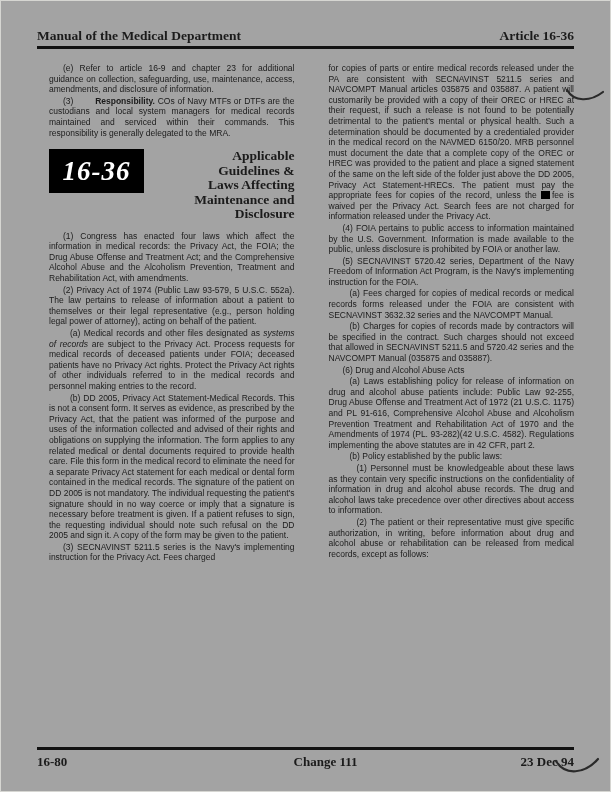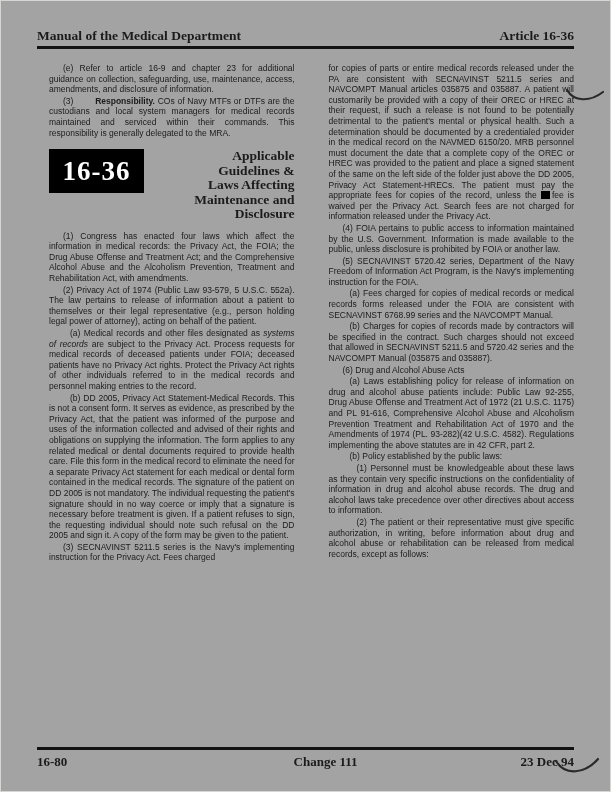--- a/index.html
+++ b/index.html
@@ -49,20 +49,21 @@
     margin: 11px 0 9px 0;
   }
   .section-num {
     width: 95px; height: 44px;
     background: #000; color: #fff;
     font-family: "Liberation Serif", serif;
     font-weight: bold; font-size: 27px;
     display: flex; align-items: center; justify-content: center;
     letter-spacing: 1px;
     flex: 0 0 auto;
+    font-style: italic;
   }
   .section-title {
     flex: 1;
     text-align: right;
     font-family: "Liberation Serif", serif;
     font-weight: bold; font-size: 13.5px; line-height: 14.5px;
     white-space: pre-line;
     text-indent: 0;
   }
   .footer-rule {
@@ -109,21 +110,21 @@
           <p class="para ind1"><span>(2) Privacy Act of 1974 (Public Law 93-579, 5 U.S.C. 552a). The law pertains to release of information about a patient to themselves or their legal representative (e.g., person holding legal power of attorney), acting on behalf of the patient.</span></p>
           <p class="para ind2"><span>(a) Medical records and other files designated as </span><span class="i">systems of records</span><span> are subject to the Privacy Act. Process requests for medical records of deceased patients under FOIA; deceased patients have no Privacy Act rights. Protect the Privacy Act rights of other individuals referred to in the medical records and personnel making entries to the record.</span></p>
           <p class="para ind2"><span>(b) DD 2005, Privacy Act Statement-Medical Records. This is not a consent form. It serves as evidence, as prescribed by the Privacy Act, that the patient was informed of the purpose and uses of the information collected and advised of their rights and obligations on supplying the information. The form applies to any related medical or dental documents required to provide health care. File this form in the medical record to eliminate the need for a separate Privacy Act statement for each medical or dental form contained in the medical records. The signature of the patient on DD 2005 is not mandatory. The individual requesting the patient's signature should in no way coerce or imply that a signature is necessary before treatment is given. If a patient refuses to sign, the requesting individual should note such refusal on the DD 2005 and sign it. A copy of the form may be given to the patient.</span></p>
           <p class="para ind1"><span>(3) SECNAVINST 5211.5 series is the Navy's implementing instruction for the Privacy Act. Fees charged</span></p>
         </div>
     </div>
     <div class="col">
         <p class="para ind0"><span>for copies of parts or entire medical records released under the PA are consistent with SECNAVINST 5211.5 series and NAVCOMPT Manual articles 035875 and 035887. A patient will customarily be provided with a copy of their OREC or HREC at their request, if such a release is not found to be potentially detrimental to the patient's mental or physical health. Such a determination should be documented by a credentialed provider in the medical record on the NAVMED 6150/20. MRB personnel must document the date that a complete copy of the OREC or HREC was provided to the patient and place a signed statement of the same on the left side of the folder just above the DD 2005, Privacy Act Statement-HRECs. The patient must pay the appropriate fees for copies of the record, unless the </span><span class="black-box"></span><span>fee is waived per the Privacy Act. Search fees are not charged for information released under the Privacy Act.</span></p>
         <p class="para ind1"><span>(4) FOIA pertains to public access to information maintained by the U.S. Government. Information is made available to the public, unless disclosure is prohibited by FOIA or another law.</span></p>
         <p class="para ind1"><span>(5) SECNAVINST 5720.42 series, Department of the Navy Freedom of Information Act Program, is the Navy's implementing instruction for the FOIA.</span></p>
-        <p class="para ind2"><span>(a) Fees charged for copies of medical records or medical records forms released under the FOIA are consistent with SECNAVINST 6768.99 series and the NAVCOMPT Manual.</span></p>
+        <p class="para ind2"><span>(a) Fees charged for copies of medical records or medical records forms released under the FOIA are consistent with SECNAVINST 3632.32 series and the NAVCOMPT Manual.</span></p>
         <p class="para ind2"><span>(b) Charges for copies of records made by contractors will be specified in the contract. Such charges should not exceed that allowed in SECNAVINST 5211.5 and 5720.42 series and the NAVCOMPT Manual (035875 and 035887).</span></p>
         <p class="para ind1"><span>(6) Drug and Alcohol Abuse Acts</span></p>
         <p class="para ind2"><span>(a) Laws establishing policy for release of information on drug and alcohol abuse patients include: Public Law 92-255, Drug Abuse Offense and Treatment Act of 1972 (21 U.S.C. 1175) and PL 91-616, Comprehensive Alcohol Abuse and Alcoholism Prevention Treatment and Rehabilitation Act of 1970 and the Amendments of 1974 (PL. 93-282)(42 U.S.C. 4582). Regulations implementing the above statutes are in 42 CFR, part 2.</span></p>
         <p class="para ind2"><span>(b) Policy established by the public laws:</span></p>
         <p class="para ind3"><span>(1) Personnel must be knowledgeable about these laws as they contain very specific instructions on the confidentiality of information in drug and alcohol abuse records. The drug and alcohol laws take precedence over other directives about access to information.</span></p>
         <p class="para ind3"><span>(2) The patient or their representative must give specific authorization, in writing, before information about drug and alcohol abuse or rehabilitation can be released from medical records, except as follows:</span></p>
       </div>
   </div>
 
   <div class="footer-rule"></div>

